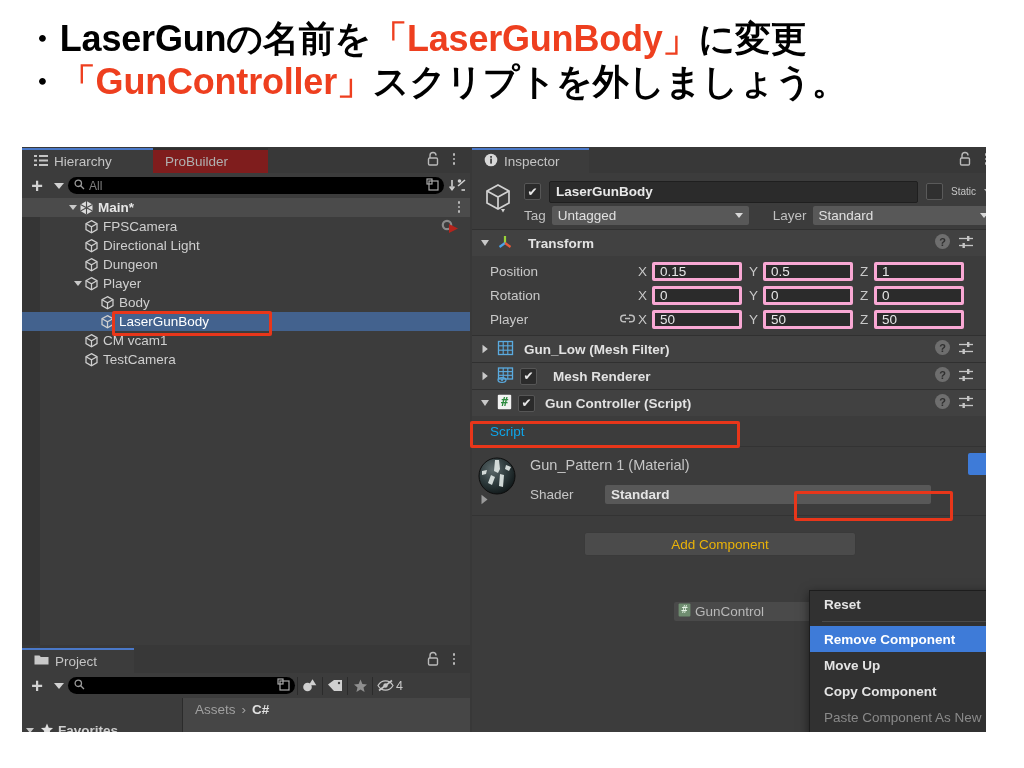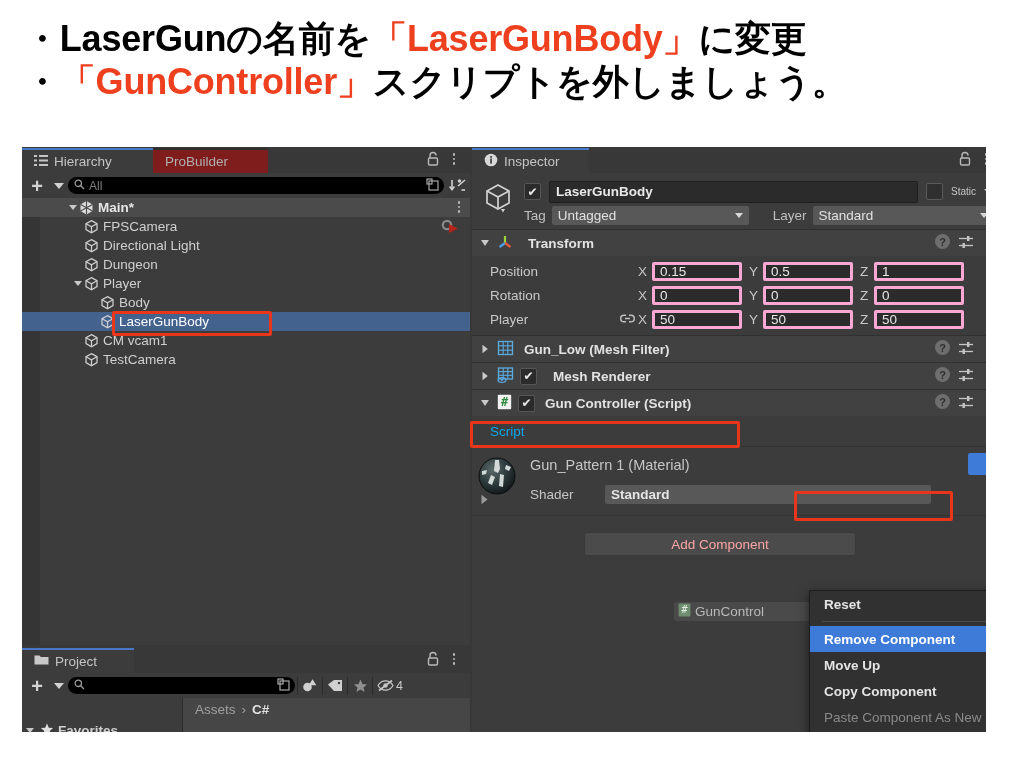--- a/index.html
+++ b/index.html
@@ -162,21 +162,21 @@
                    background:#585858; border-radius:2px; color:#e4e4e4;
                    font-size:13.5px; display:flex; align-items:center; padding-left:6px;font-weight:bold; }
   .mat-fold { position:absolute; left:8px; top:44px; }
   .blue-swatch { position:absolute; right:0px; top:6px; width:34px; height:22px;
                  background:#3e7bd8; border-radius:2px; }
 
   .add-comp-wrap { position:relative; height:60px; background:#3c3c3c;
                    border-top:1px solid #333; }
   .add-comp-btn { position:absolute; left:112px; top:16px; width:270px; height:22px;
                   background:#4b4b4b; border:1px solid #3a3a3a; border-radius:3px;
-                  color:#fca5a5; font-size:13.5px; display:flex; align-items:center;
+                  color:#eab308; font-size:13.5px; display:flex; align-items:center;
                   justify-content:center; }
 
   
   .ctxmenu { position:absolute; left:787px; top:443px; width:200px; height:282px;
              background:#313131; border:1px solid #1d1d1d;
              box-shadow:0 3px 10px rgba(0,0,0,.55); overflow:hidden; }
   .ctx-item { height:26px; display:flex; align-items:center; padding-left:14px;
               color:#e4e4e4; font-size:13.5px; }
   .ctx-item.disabled { color:#8a8a8a; }
   .ctx-item.sel { background:#3e7bd8; color:#fff; font-weight:bold; }

